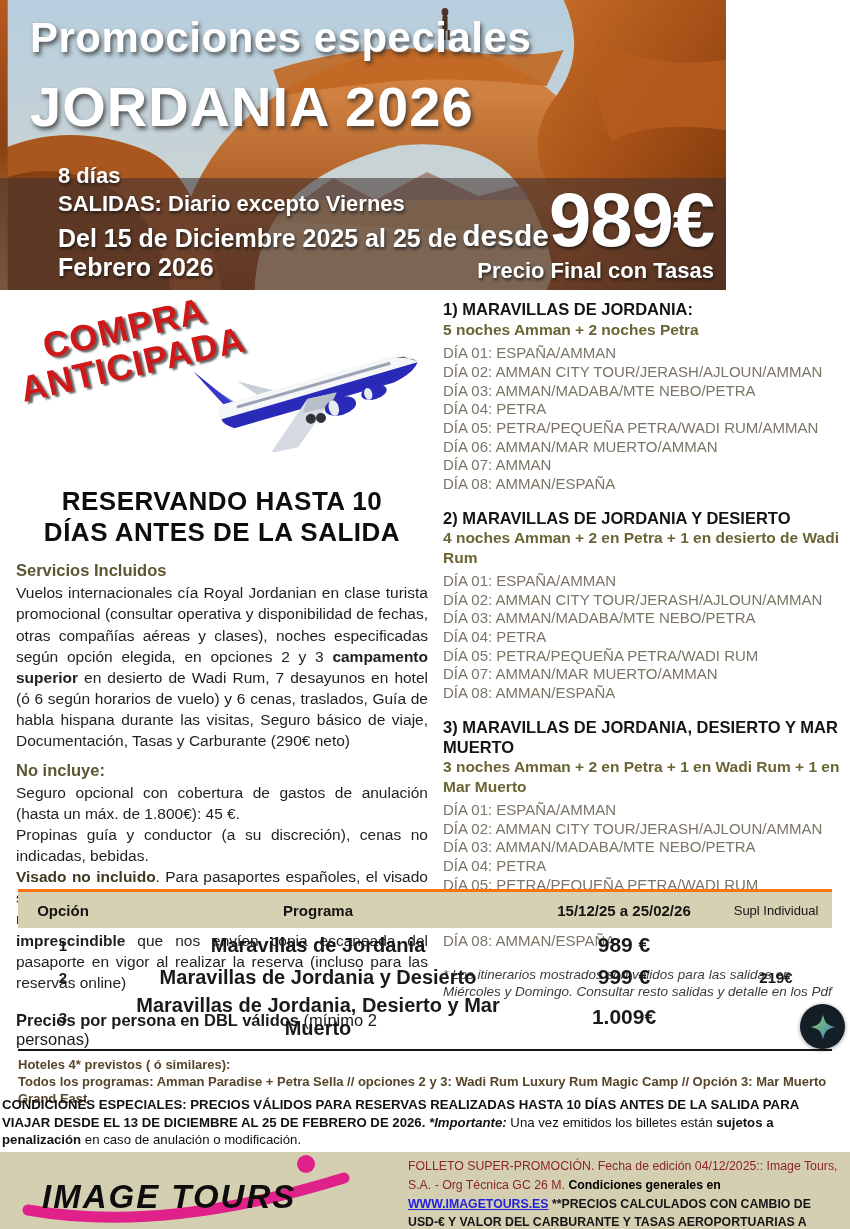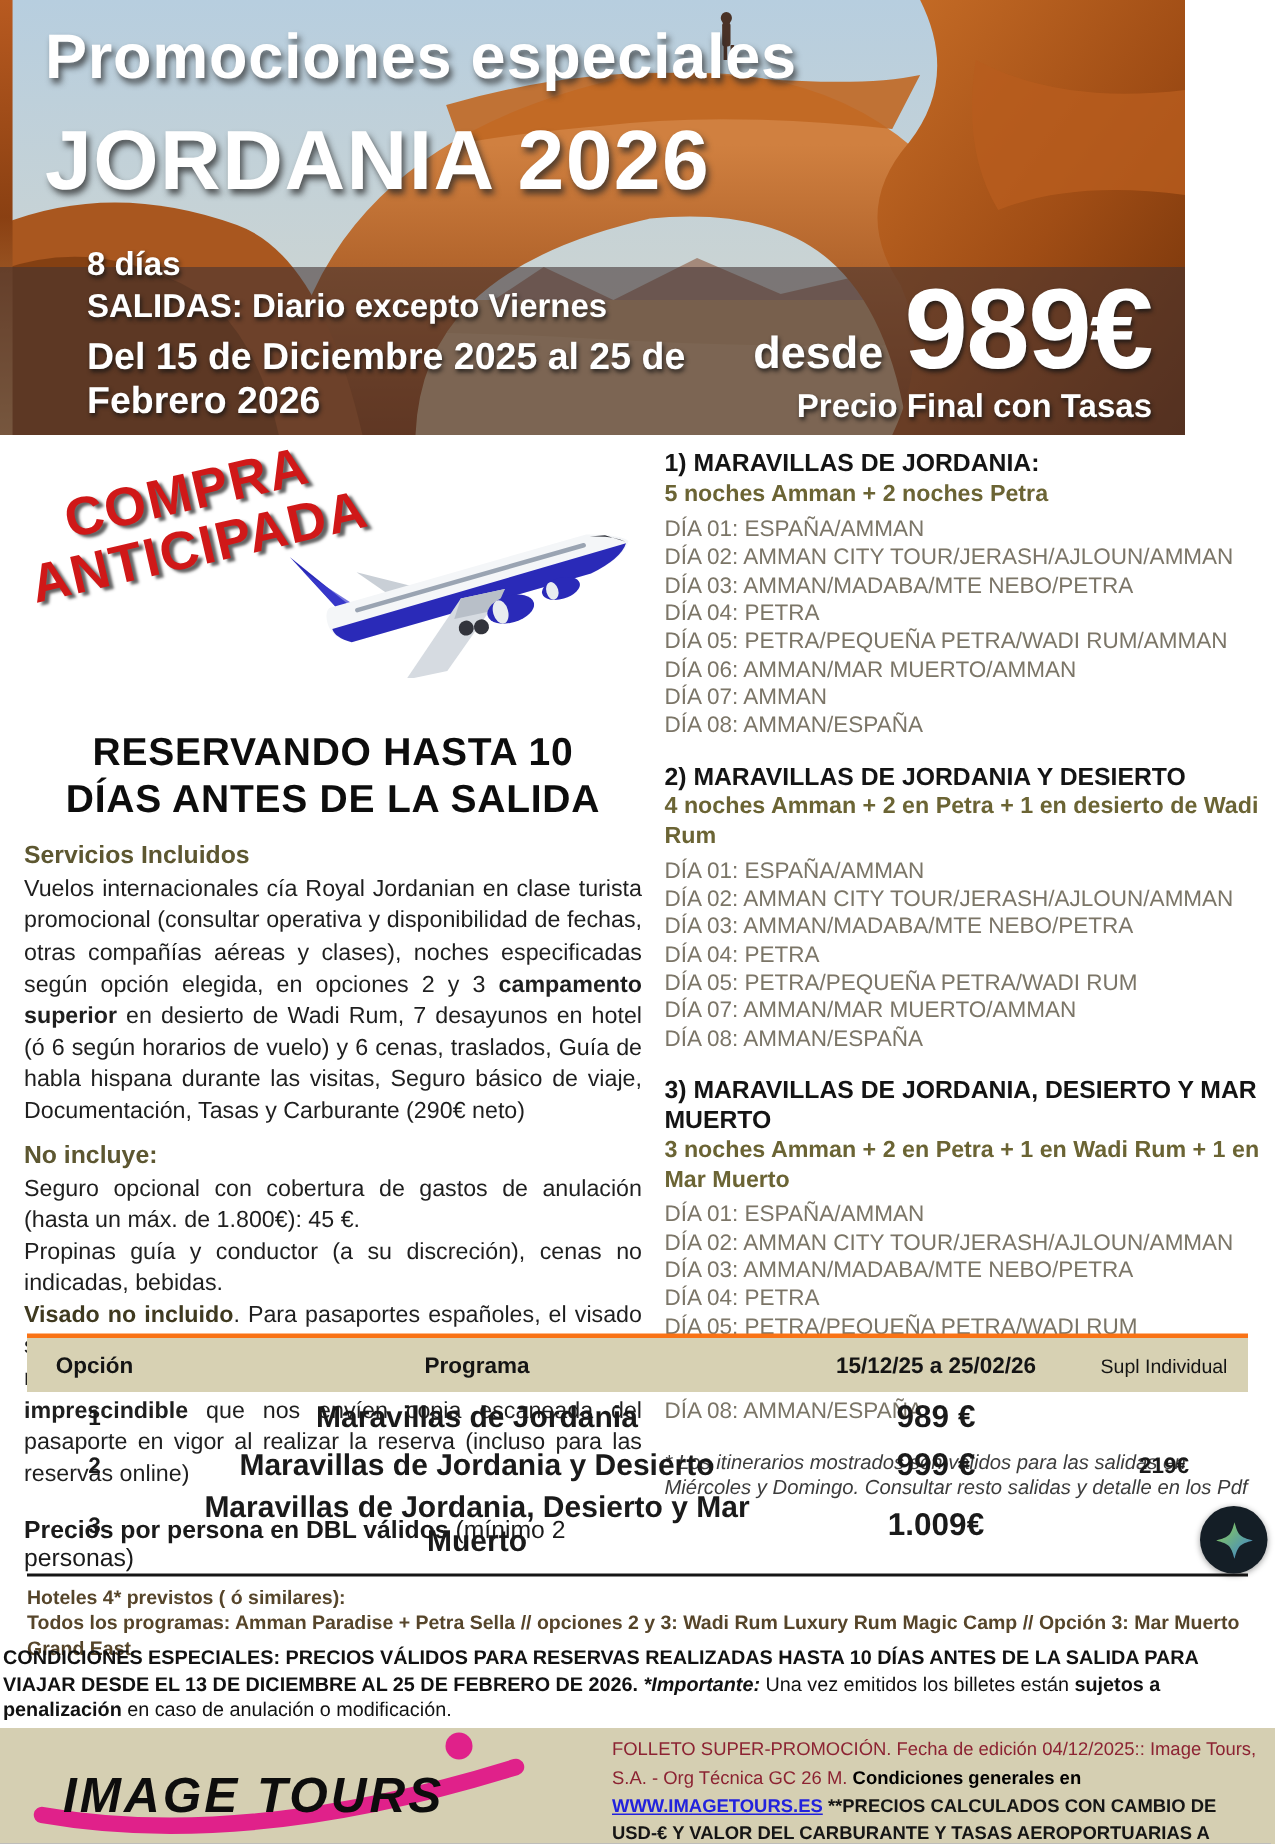--- a/index.html
+++ b/index.html
@@ -4,42 +4,42 @@
 <style>
   * { margin:0; padding:0; box-sizing:border-box; }
   html,body { background:#888; }
   .page {
     position:relative; width:850px; height:1229px; margin:0 auto;
     background:#ffffff; overflow:hidden;
     font-family:"Liberation Sans", sans-serif; color:#1a1a1a;
   }
 
   
-  .hero { position:absolute; top:0; left:0; width:790px; height:290px; overflow:hidden; }
+  .hero { position:absolute; top:0; left:0; width:726px; height:290px; overflow:hidden; }
   .hero svg.scene { position:absolute; inset:0; width:100%; height:100%; }
   .hero-kicker {
     position:absolute; left:30px; top:14px; font-size:42px; font-weight:700;
     color:#fff; text-shadow:2px 3px 4px rgba(40,40,40,.75); letter-spacing:.5px;
   }
   .hero-title {
     position:absolute; left:30px; top:74px; font-size:56px; font-weight:800;
     color:#fff; text-shadow:2px 3px 4px rgba(40,40,40,.75); letter-spacing:1px;
   }
   .hero-band {
     position:absolute; left:0; bottom:0; width:100%; height:112px;
     background:rgba(66,50,50,.58);
     display:flex; justify-content:space-between; align-items:flex-end;
-    padding:8px 22px 8px 58px;
+    padding:8px 12px 8px 58px;
   }
   .band-left { color:#fff; text-shadow:1px 2px 3px rgba(20,20,20,.8); }
   .band-days { font-size:22px; font-weight:700; line-height:1.25; }
   .band-salidas { font-size:22px; font-weight:700; line-height:1.25; }
   .band-dates { font-size:25px; font-weight:700; margin-top:7px; }
   .band-right { text-align:right; color:#fff; text-shadow:1px 2px 3px rgba(20,20,20,.8); line-height:1; }
-  .price-row { display:flex; align-items:baseline; justify-content:flex-end; gap:14px; }
+  .price-row { display:flex; align-items:baseline; justify-content:flex-end; }
   .price-prefix { font-size:30px; font-weight:700; }
   .price-big { font-size:76px; font-weight:800; letter-spacing:-1px; }
   .price-note { font-size:22px; font-weight:700; margin-top:2px; }
 
   
   .left-col { position:absolute; left:16px; top:296px; width:412px; }
   .promo-block { position:relative; height:186px; }
   .stamp {
     position:absolute; left:-2px; top:14px; transform:rotate(-13deg);
     color:#d01818; font-weight:800; font-size:36px; line-height:1.02;

